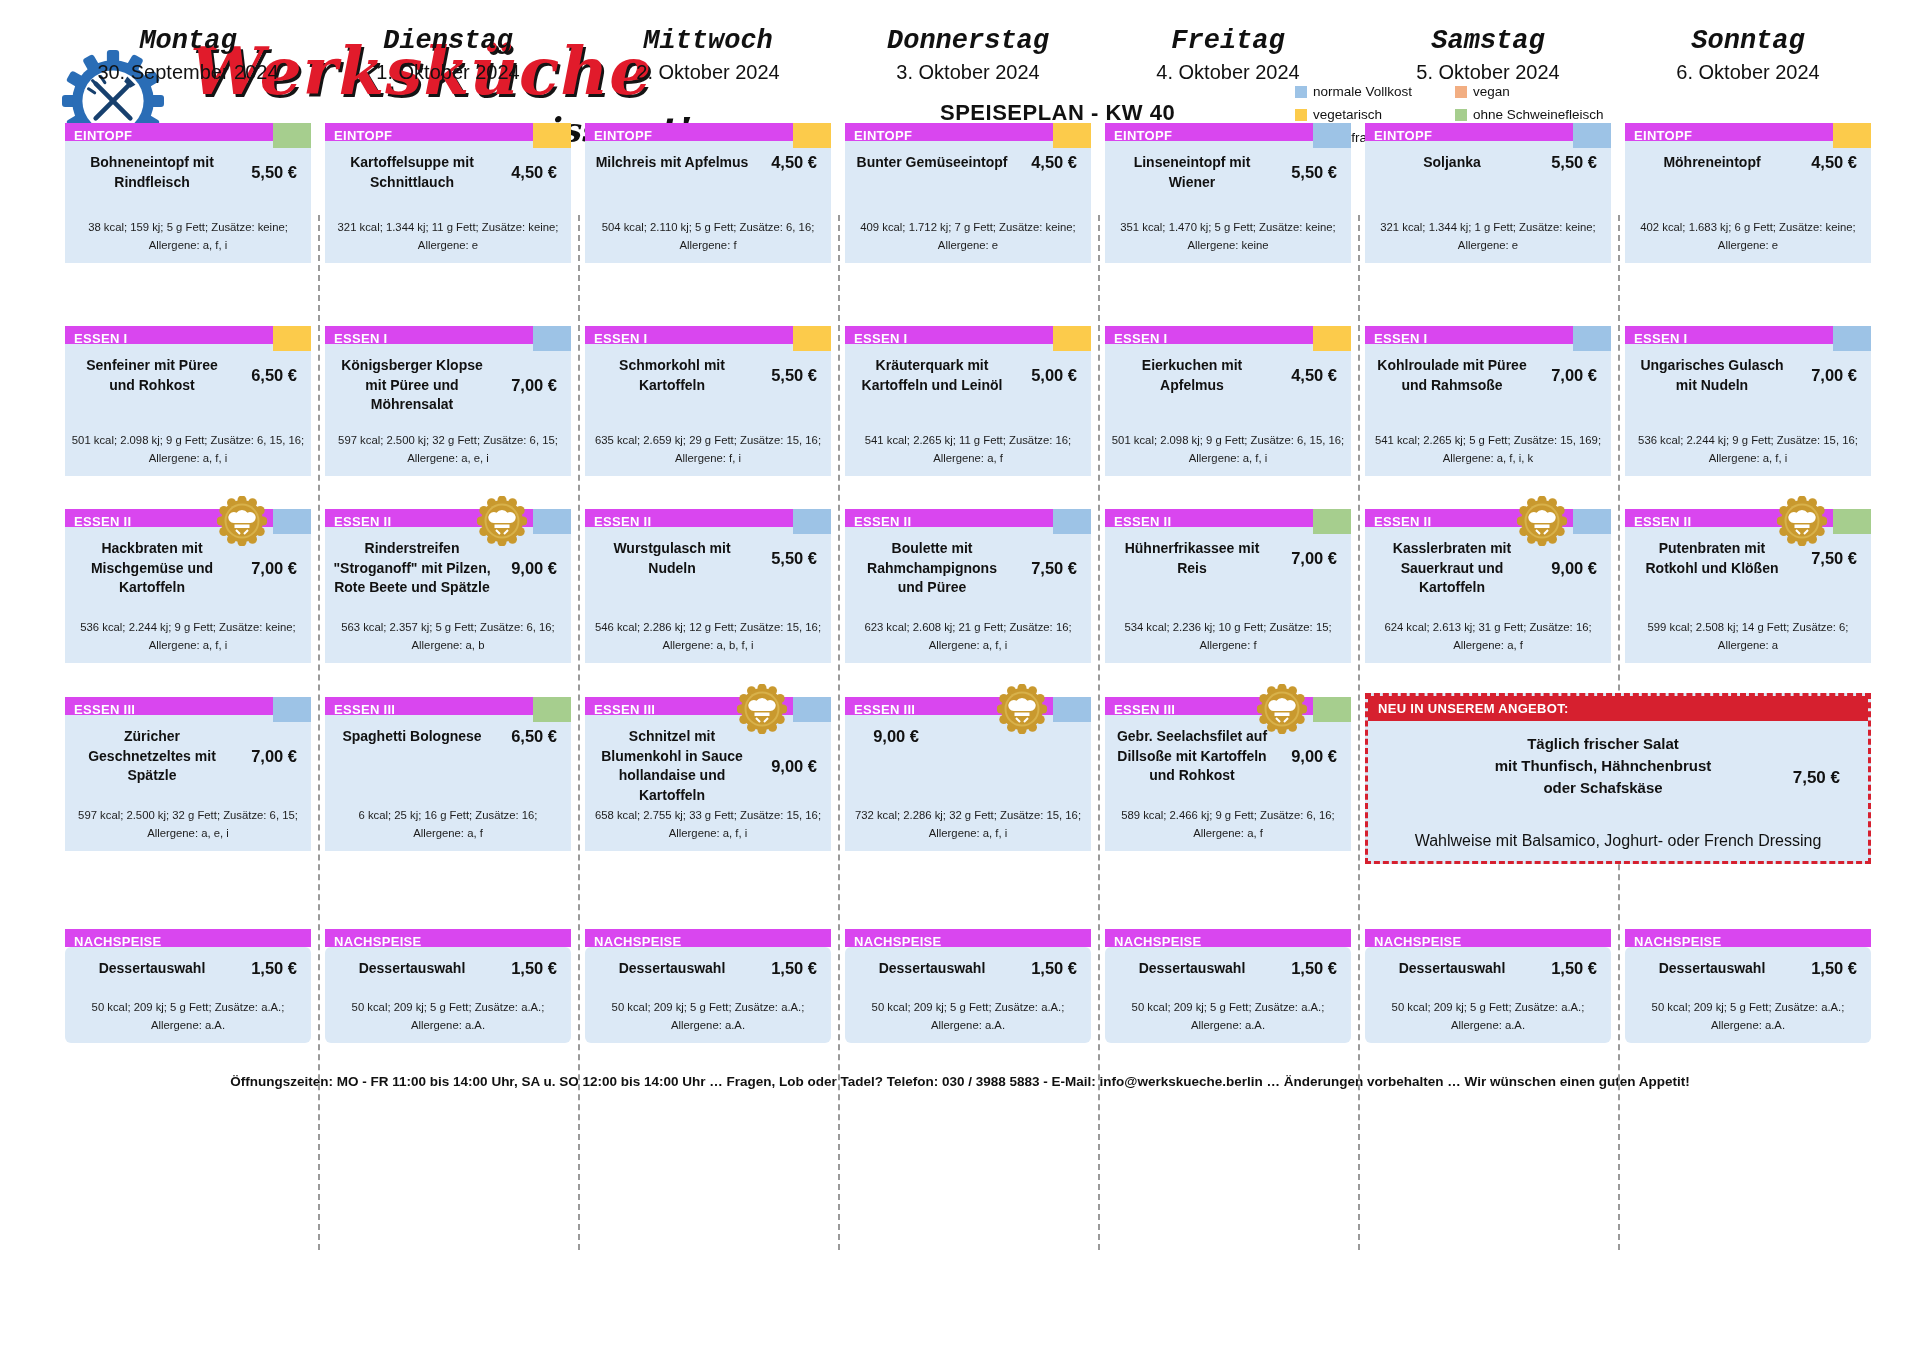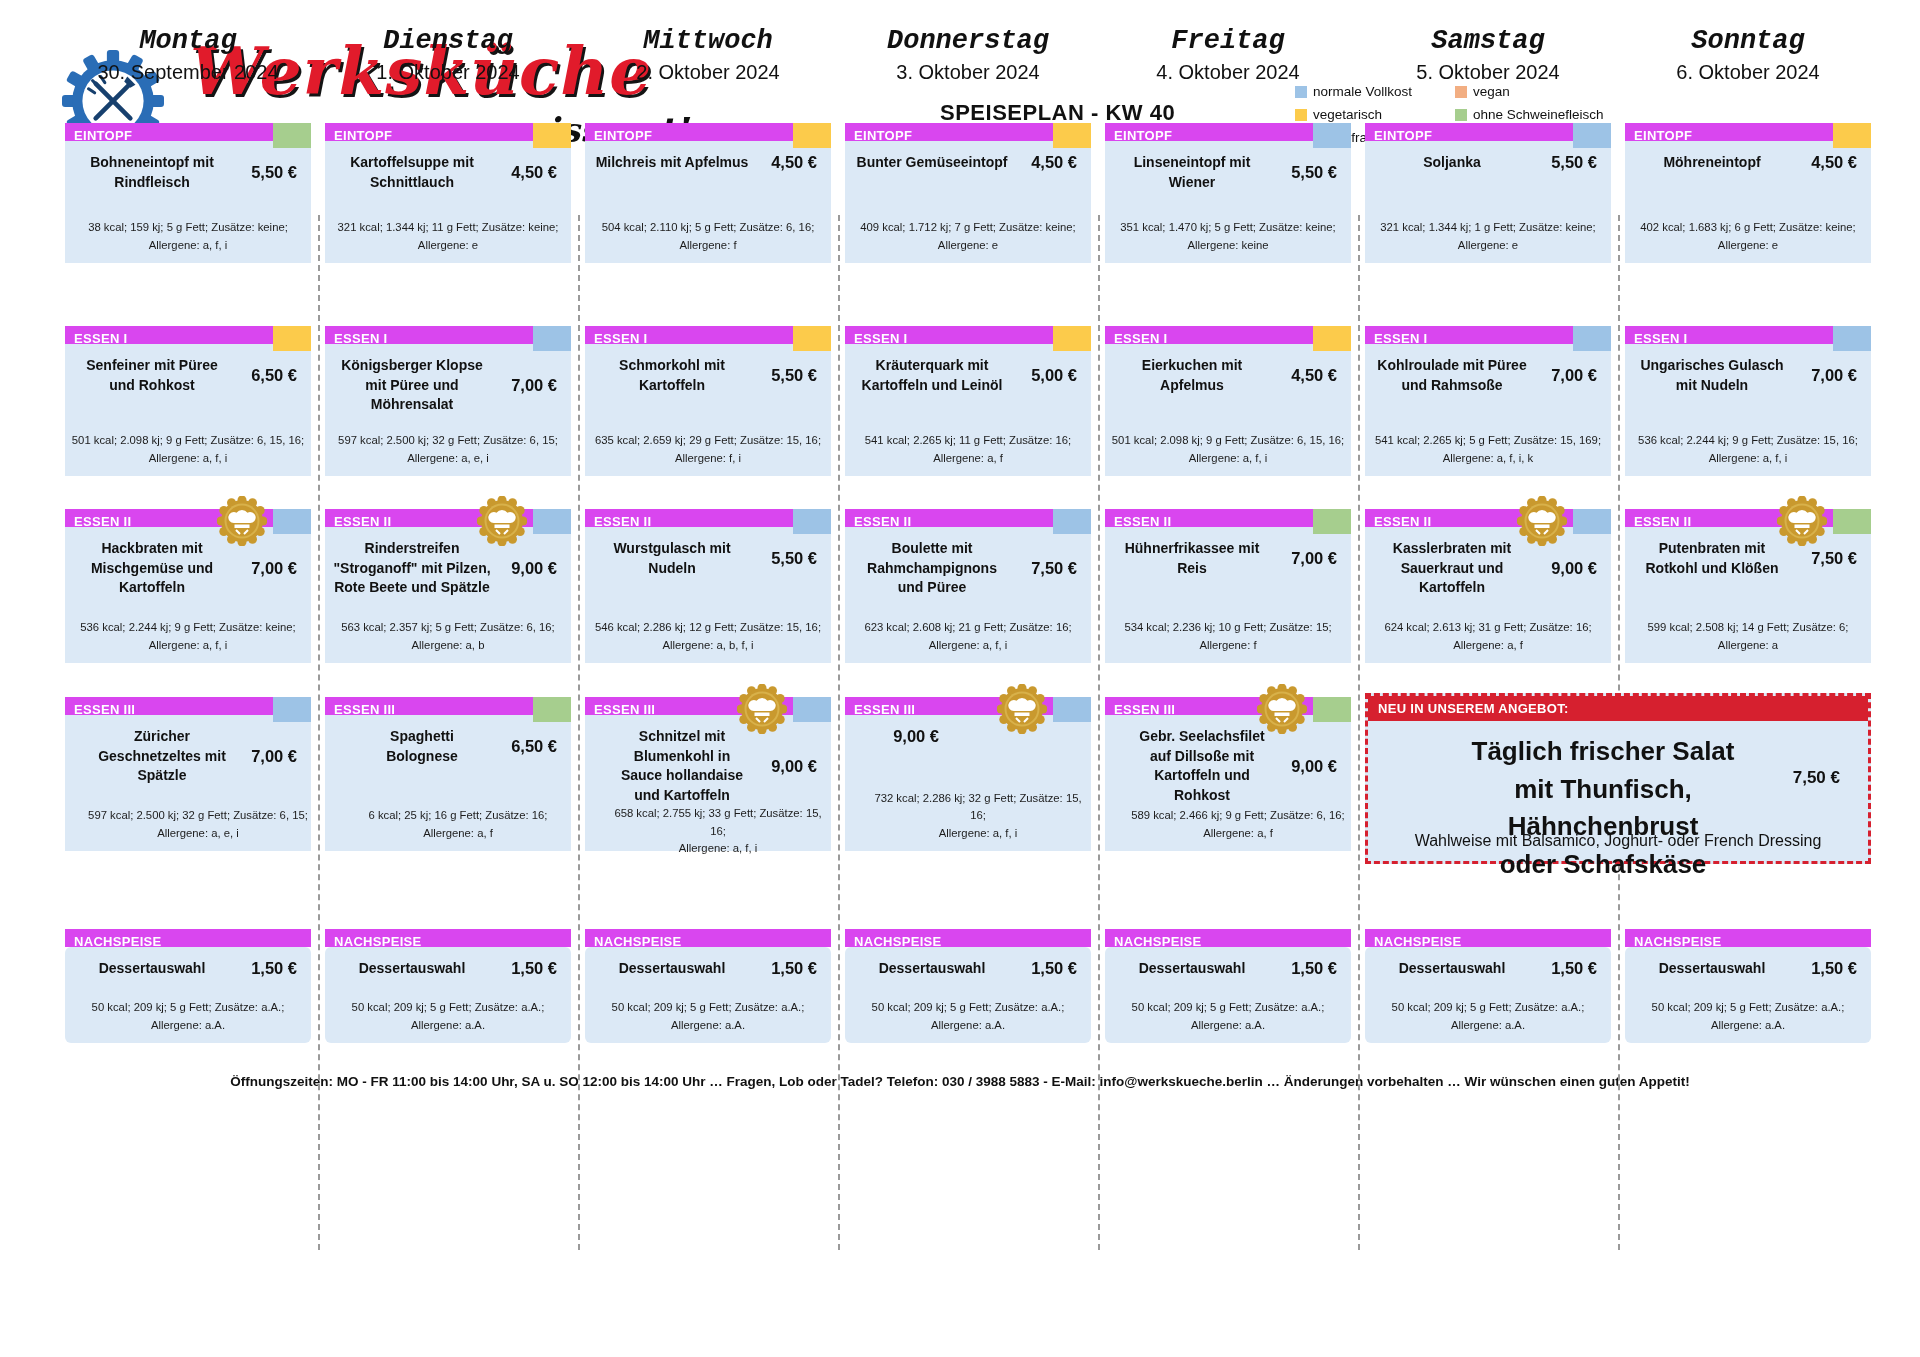--- a/index.html
+++ b/index.html
@@ -33,32 +33,32 @@
   .row-nachspeise{margin-top:61px;}
   .cell{margin:0 7px;position:relative;}
   .bar{position:relative;height:18px;background:#d946ef;}
   .bar-label{color:#fff;font-weight:bold;font-size:13px;line-height:25px;padding-left:9px;letter-spacing:.3px;}
   .sq{position:absolute;right:0;top:0;width:38px;height:25px;}
   .badge{position:absolute;right:44px;top:-13px;width:50px;height:50px;z-index:3;}
   .body{background:#dce9f6;display:flex;flex-direction:column;}
   .row-eintopf .body{height:122px;}
   .row-essen-i .body{height:132px;}
   .row-essen-ii .body{height:136px;}
-  .row-essen-iii .body{height:136px;padding-left:20px;}
+  .row-essen-iii .body{height:136px;}
   .row-nachspeise .body{height:96px;border-radius:6px;}
   .dishline{display:flex;align-items:center;padding:12px 6px 0 8px;}
   .dish{flex:1;text-align:center;font-weight:bold;font-size:14px;line-height:1.4;}
   .price{width:66px;text-align:right;font-weight:bold;font-size:16.5px;padding-right:8px;}
   .nutri{margin-top:auto;text-align:center;font-size:11.3px;line-height:1.55;padding-bottom:9px;color:#1c1c1c;}
   
   .special{grid-column:6 / 8;margin:0 7px;position:relative;border:3px dashed #d6202f;
            background:#dce9f6;top:-4px;height:165px;z-index:2;}
   .sp-bar{height:25px;background:#d6202f;color:#fff;font-weight:bold;font-size:13px;
           line-height:25px;padding-left:10px;letter-spacing:.3px;}
-  .sp-lines{text-align:center;font-weight:bold;font-size:26px;line-height:1.45;padding:12px 90px 0 60px;}
+  .sp-lines{text-align:center;font-weight:bold;font-size:15px;line-height:1.45;padding:12px 90px 0 60px;}
   .sp-price{position:absolute;right:28px;top:72px;font-weight:bold;font-size:17px;}
   .sp-note{position:absolute;bottom:11px;left:0;right:0;text-align:center;font-size:16px;}
   
   .vline{position:absolute;top:215px;height:1035px;width:0;border-left:2px dashed #9a9a9a;z-index:0;}
   .footer{margin-top:31px;text-align:center;font-weight:bold;font-size:13.5px;}
 </style>
 </head>
 <body>
 
 <div class="page">

